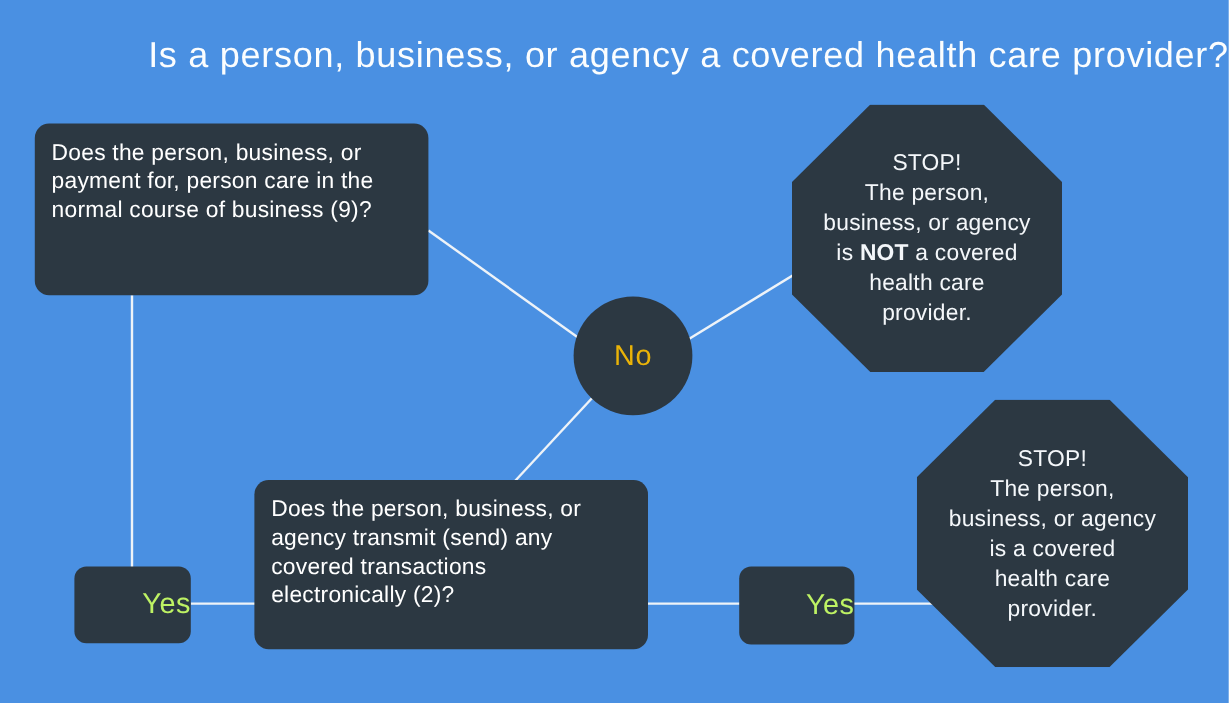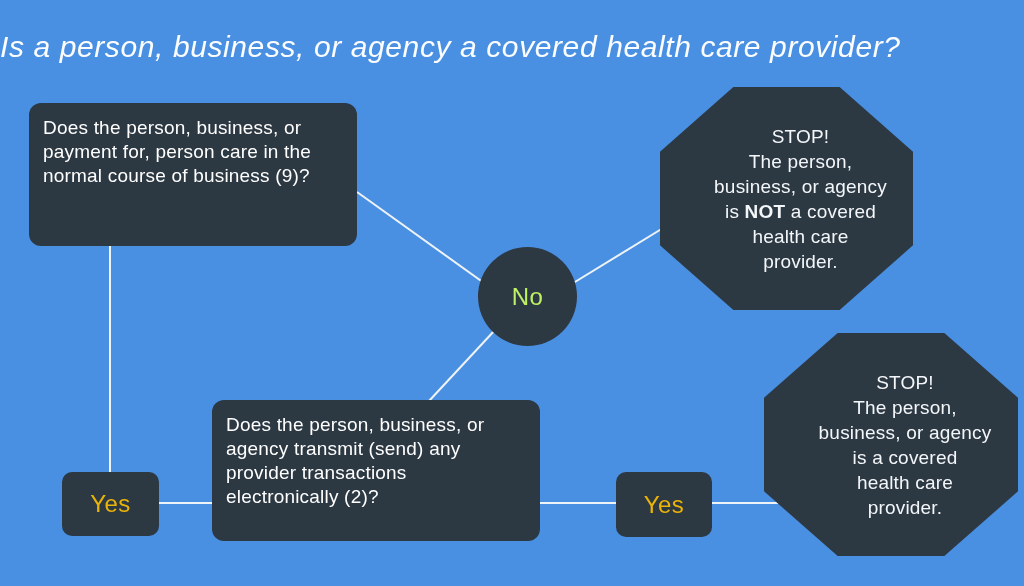--- a/index.html
+++ b/index.html
@@ -17,26 +17,25 @@
   }
   .connectors line {
     stroke: #eef3f8;
     stroke-width: 2;
   }
   .title {
     position: absolute;
     left: 0; right: 0;
     top: 30px;
     margin: 0;
-    text-align: left;
+    text-align: right;
     color: #fbfdfe;
     font-size: 30px;
     font-weight: 500;
     letter-spacing: 0.6px;
-    font-style: italic;
   }
   .qbox {
     position: absolute;
     box-sizing: border-box;
     background: #2c3842;
     border-radius: 12px;
     padding: 13px 14px;
     color: #ffffff;
     font-size: 19px;
     line-height: 24px;
@@ -44,47 +43,46 @@
   }
   .q1 { left: 29px; top: 103px; width: 328px; height: 143px; }
   .q2 { left: 212px; top: 400px; width: 328px; height: 141px; }
   .circle {
     position: absolute;
     left: 478px; top: 247px;
     width: 99px; height: 99px;
     background: #2c3842;
     border-radius: 50%;
     display: flex; align-items: center; justify-content: center;
-    color: #bef264;
+    color: #eab308;
     font-size: 24px;
     letter-spacing: 0.4px;
   }
   .yesbox {
     position: absolute;
     background: #2c3842;
     border-radius: 10px;
-    display: flex; align-items: center; justify-content: center;
-    color: #eab308;
+    display: flex; align-items: center; justify-content: flex-end;
+    color: #bef264;
     font-size: 24px;
     letter-spacing: 0.4px;
   }
   .yes-left { left: 62px; top: 472px; width: 97px; height: 64px; }
   .yes-right { left: 616px; top: 472px; width: 96px; height: 65px; }
   .octagon {
     position: absolute;
     background: #2c3842;
     clip-path: polygon(29% 0, 71% 0, 100% 29%, 100% 71%, 71% 100%, 29% 100%, 0 71%, 0 29%);
     display: flex; flex-direction: column;
     align-items: center; justify-content: center;
     text-align: center;
     color: #f4f7fa;
     font-size: 19px;
     line-height: 25px;
     letter-spacing: 0.2px;
-    padding-left: 28px;
   }
   .oct-top { left: 660px; top: 87px; width: 225px; height: 223px; }
   .oct-bottom { left: 764px; top: 333px; width: 226px; height: 223px; }
   .octagon strong { font-weight: 700; }
 </style>
 </head>
 <body>
 
 <div class="stage">
 
@@ -115,21 +113,21 @@
     <div>provider.</div>
   </div>
 
   <div class="circle">
     <span>No</span>
   </div>
 
   <div class="qbox q2">
     <div>Does the person, business, or</div>
     <div>agency transmit (send) any</div>
-    <div>provider transactions</div>
+    <div>covered transactions</div>
     <div>electronically (2)?</div>
   </div>
 
   <div class="yesbox yes-left">
     <span>Yes</span>
   </div>
 
   <div class="yesbox yes-right">
     <span>Yes</span>
   </div>

